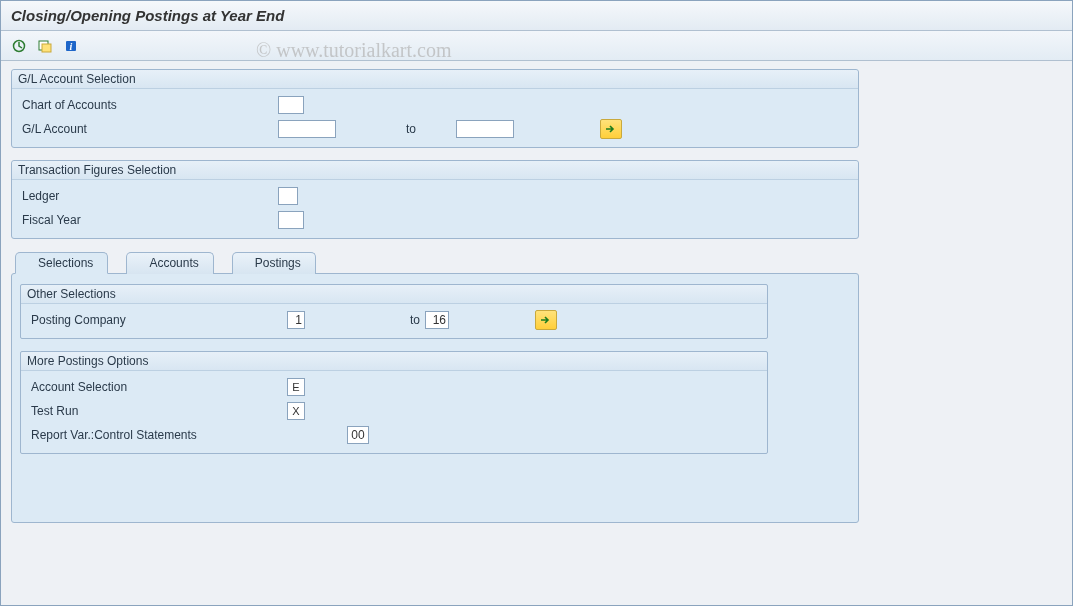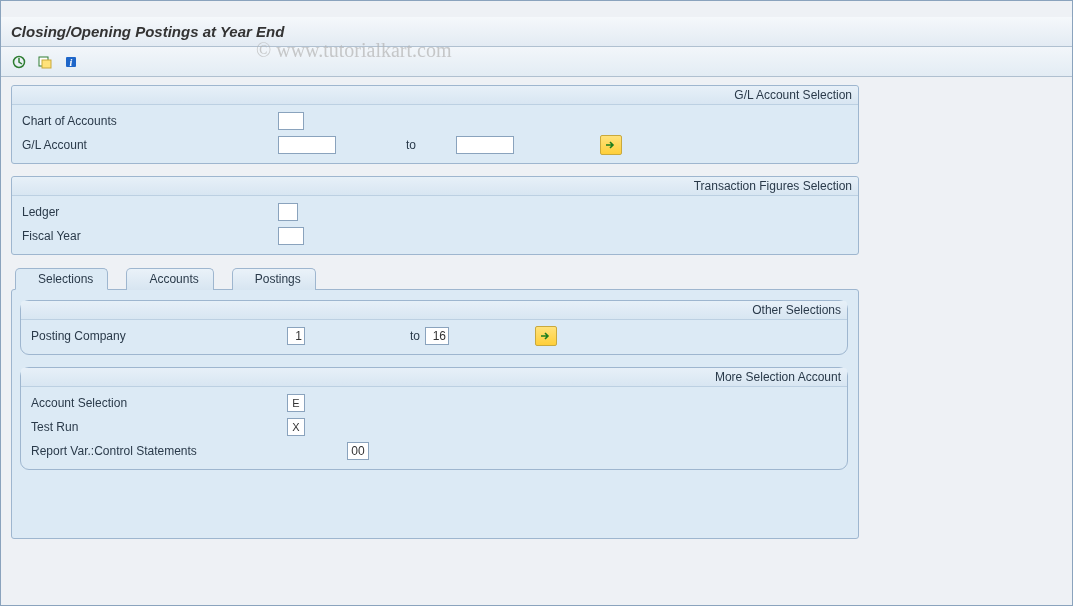--- a/index.html
+++ b/index.html
@@ -15,21 +15,20 @@
     background: #eef1f5;
     border: 1px solid #8aa3bd;
     position: relative;
     overflow: hidden;
   }
   .title-bar {
     height: 30px;
     background: linear-gradient(#f5f8fb, #e3ebf3);
     border-bottom: 1px solid #b0c0d0;
     padding: 6px 10px;
-    margin-top: 16px;
   }
   .title-bar span {
     font-weight: bold;
     font-style: italic;
     font-size: 15px;
     color: #333;
   }
   .toolbar {
     height: 30px;
     background: linear-gradient(#f2f6fa,#e3ecf4);
@@ -59,21 +58,21 @@
     border-radius:3px;
     margin-bottom:12px;
     width:848px;
   }
   .group-title {
     padding:2px 6px;
     font-size:12px;
     color:#2a3a4a;
     background:linear-gradient(#e7f0f8,#d8e6f2);
     border-bottom:1px solid #bcd0e2;
-    border-top-left-radius:3px; border-top-right-radius:3px;text-align:right;
+    border-top-left-radius:3px; border-top-right-radius:3px;
   }
   .group-body {
     padding:4px 6px 6px 6px;
   }
   .row {
     display:flex; align-items:center;
     height:24px;
   }
   .label {
     width:260px;
@@ -137,23 +136,23 @@
   .tab-panel {
     border:1px solid #9eb6cf;
     background:#dceaf5;
     border-radius:3px;
     padding:10px 8px 40px 8px;
     min-height:250px;
   }
   .inner-group {
     border:1px solid #9eb6cf;
     background:#dceaf5;
-    border-radius:9px;
+    border-radius:2px;
     margin-bottom:12px;
-    width:828px;
+    width:748px;
   }
   .check-like {
     width:18px; height:18px;
     background:#fff; border:1px solid #8aa3bd;
     text-align:center; font-size:11px; line-height:16px;
     color:#333;
   }
 </style>
 </head>
 <body>
@@ -243,21 +242,21 @@
               <div class="multi-btn">
                 <svg width="12" height="10" viewBox="0 0 12 10">
                   <path d="M1 5 h7 M5 2 l3 3 l-3 3" fill="none" stroke="#1e7d1e" stroke-width="1.6"></path>
                 </svg>
               </div>
             </div>
           </div>
         </div>
 
         <div class="inner-group">
-          <div class="group-title">More Selection Account</div>
+          <div class="group-title">More Postings Options</div>
           <div class="group-body">
             <div class="row">
               <div class="label">Account Selection</div>
               <div class="check-like">E</div>
             </div>
             <div class="row">
               <div class="label">Test Run</div>
               <div class="check-like">X</div>
             </div>
             <div class="row">

